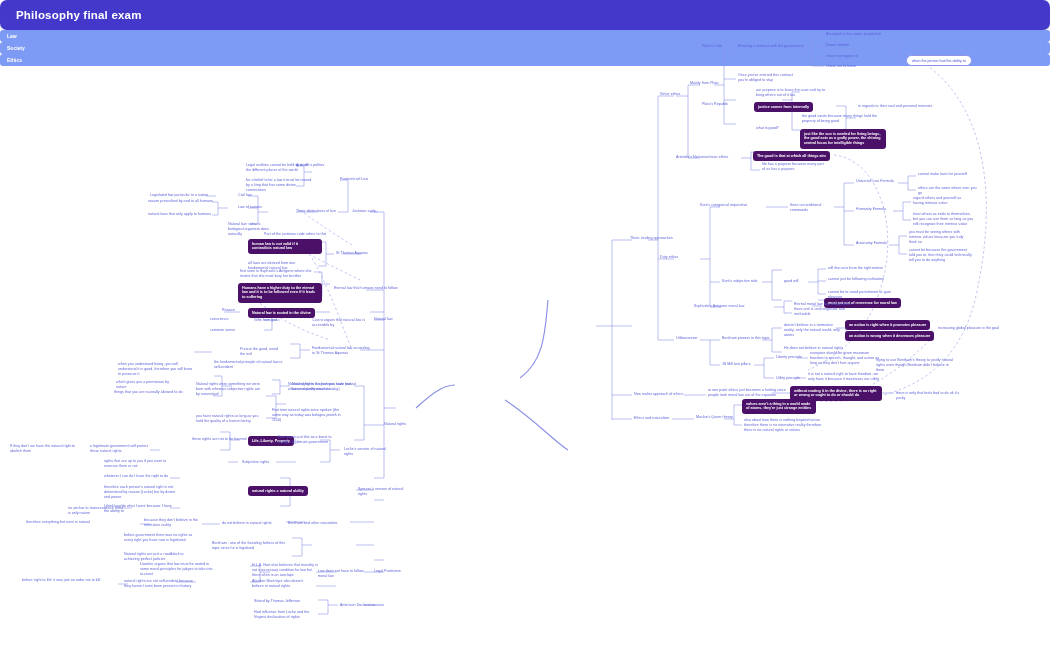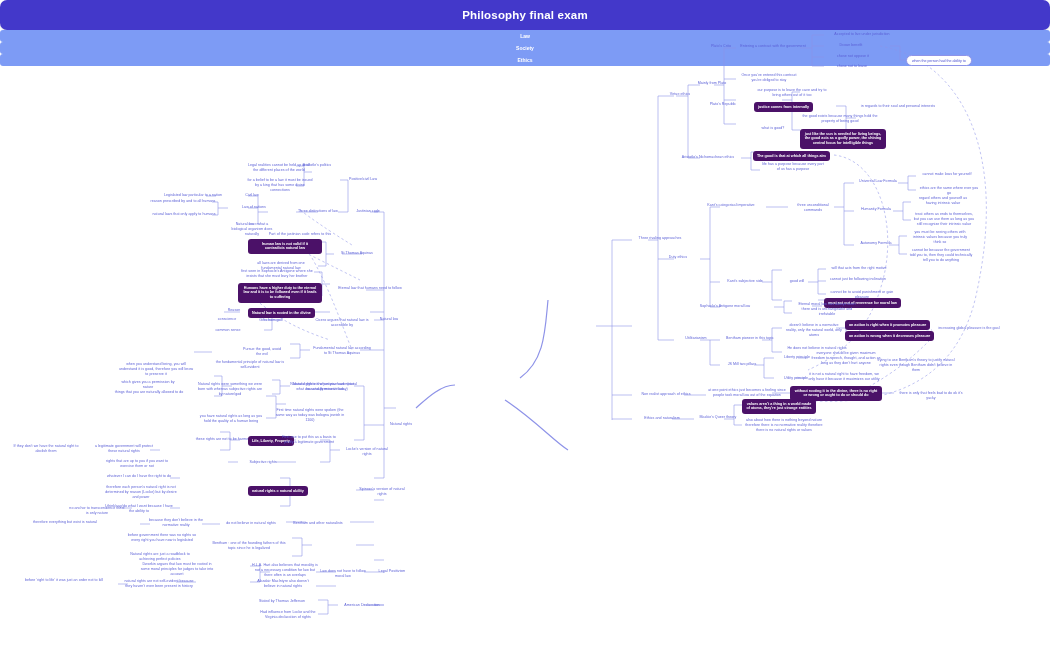--- a/index.html
+++ b/index.html
@@ -7,21 +7,20 @@
   body{
     font-family:"Liberation Sans", sans-serif;
     color:#4a4fd0;
     -webkit-font-smoothing:antialiased;
   }
   #canvas{
     position:relative;
     width:1050px;height:650px;
     overflow:hidden;
     background:#ffffff;
-    text-align:center;
   }
   svg#wires{
     position:absolute;left:0;top:0;width:1050px;height:650px;
     pointer-events:none;
   }
   .node{
     position:absolute;
     font-size:3.6px;
     line-height:1.35;
     color:#5a5fd6;

